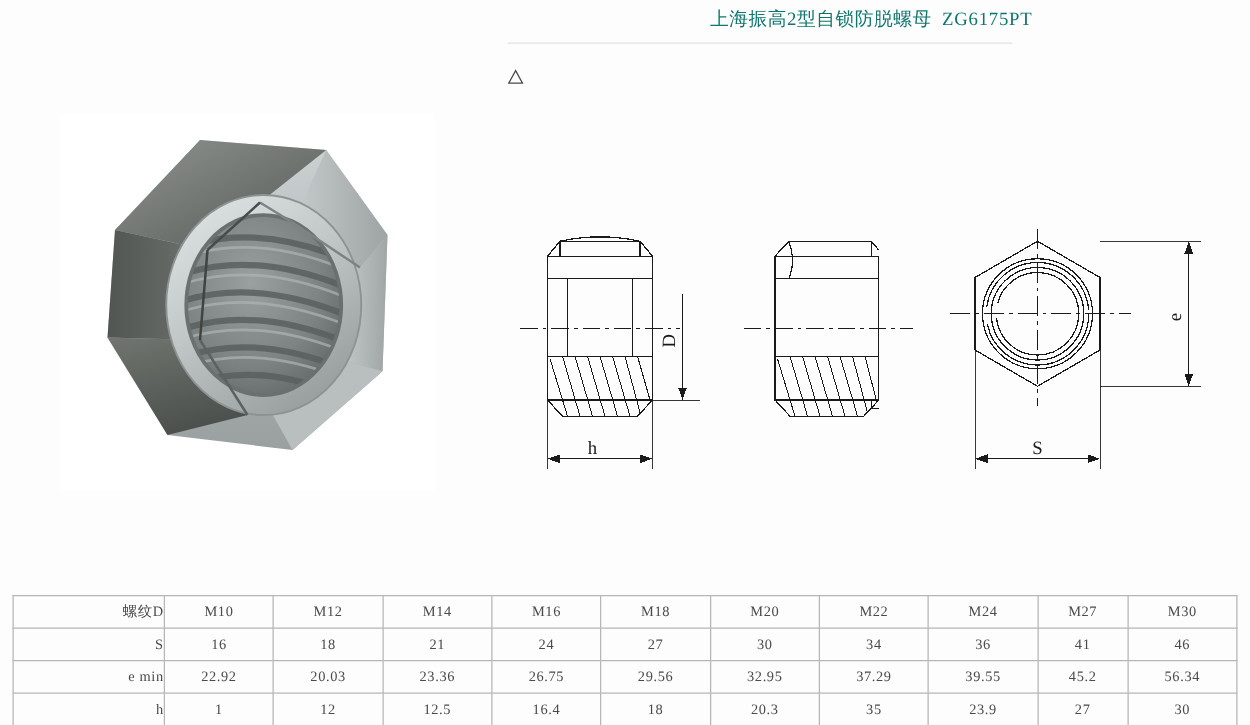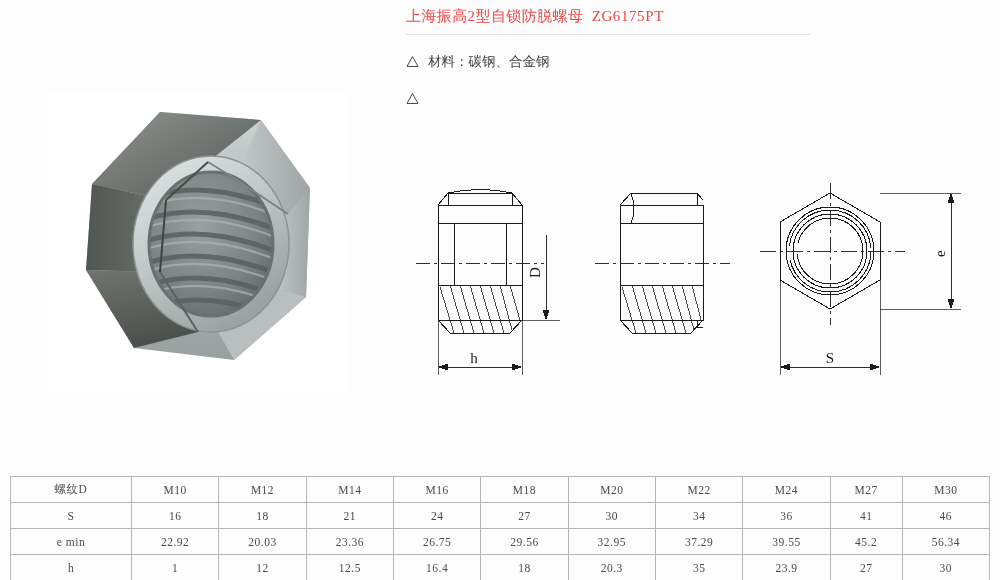--- a/index.html
+++ b/index.html
@@ -9,22 +9,22 @@
     font-family:"Liberation Serif","DejaVu Serif",serif;
     color:#3b3b3b;
     overflow:hidden;
     position:relative;
   }
   .page{position:relative;width:1000px;height:580px;}
 
   
   .header{position:absolute;left:406px;top:4px;width:420px;}
   .title{
-    font-size:15px;letter-spacing:.4px;color:#ef4444;
-    white-space:nowrap;line-height:24px;
+    font-size:15px;letter-spacing:.4px;color:#0f766e;
+    white-space:nowrap;line-height:24px;text-align:right;
   }
   .title .code{font-family:"Liberation Serif",serif;letter-spacing:.6px;}
   .rule{height:1px;background:#e2e2e2;margin-top:6px;width:404px;}
   .spec{
     display:flex;align-items:flex-start;
     font-size:13.5px;color:#3f3f3f;line-height:20px;margin-top:17px;
     white-space:nowrap;
   }
   .spec .tri{
     display:inline-block;width:13px;height:13px;margin-right:9px;
@@ -48,42 +48,34 @@
     font-family:"Liberation Serif","DejaVu Serif",serif;
   }
   .spec-table td{
     border:1px solid #b6b6b6;
     text-align:center;
     height:25px;
     padding:0;
     letter-spacing:.5px;
     white-space:nowrap;
   }
-  .spec-table td.rowhead{width:120px;}
+  .spec-table td.rowhead{width:120px;text-align:right;}
   .spec-table tr:last-child td{border-bottom:none;}
 </style>
 </head>
 <body>
 
 <div class="page">
 
   <div class="header">
     <div class="title">
       <span>上海振高2型自锁防脱螺母</span><span>&nbsp;&nbsp;</span><span class="code">ZG6175PT</span>
     </div>
     <div class="rule"></div>
 
-    <div class="spec">
-      <span class="tri">
-        <svg width="13" height="13" viewBox="0 0 13 13">
-            <polygon points="6.5,1.5 12,11.5 1,11.5" fill="none" stroke="#4a4a4a" stroke-width="1"></polygon>
-          </svg>
-      </span>
-      <span>材料：碳钢、合金钢</span>
-    </div>
 
     <div class="spec">
       <span class="tri">
         <svg width="13" height="13" viewBox="0 0 13 13">
             <polygon points="6.5,1.5 12,11.5 1,11.5" fill="none" stroke="#4a4a4a" stroke-width="1"></polygon>
           </svg>
       </span>
     </div>
   </div>
 

